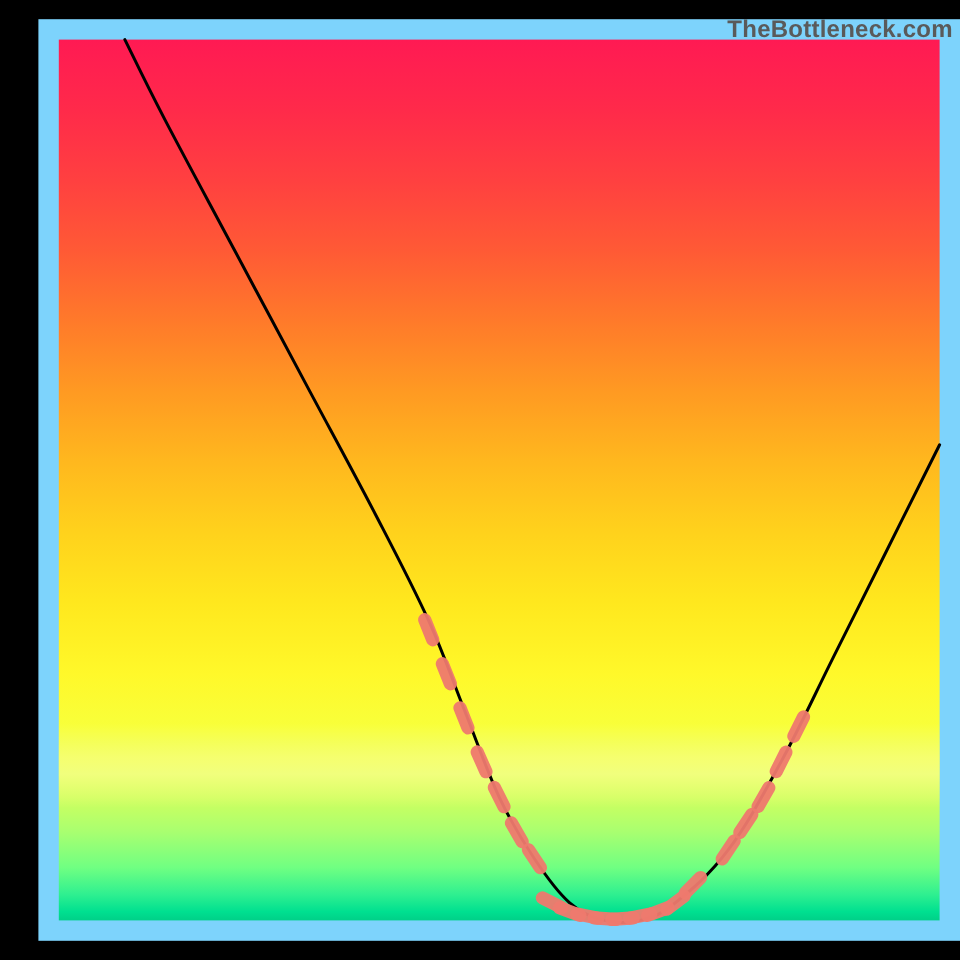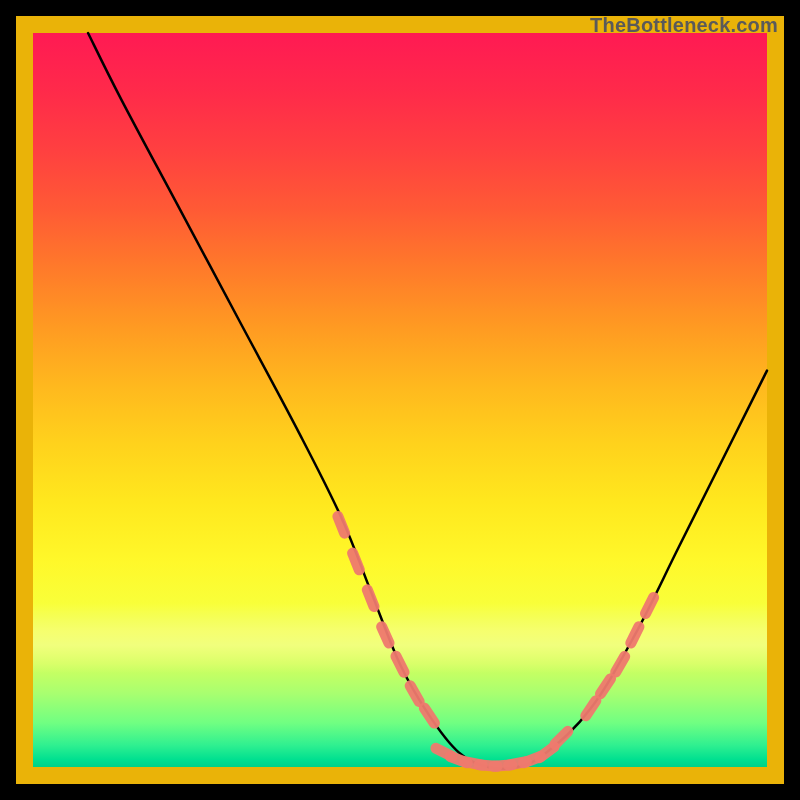--- a/index.html
+++ b/index.html
@@ -5,25 +5,25 @@
   html, body {
     margin: 0;
     padding: 0;
     width: 800px;
     height: 800px;
     background: #000;
     overflow: hidden;
   }
   .frame {
     position: absolute;
-    left: 16px;
+    left: 32px;
     top: 16px;
     width: 768px;
     height: 768px;
-    background: #eab308;
+    background: #7dd3fc;
   }
   .plot-area {
     position: absolute;
     left: 17px;
     top: 17px;
     width: 734px;
     height: 734px;
     background: linear-gradient(to bottom,
       #ff1a53 0%,
       #ff2a4a 8%,

